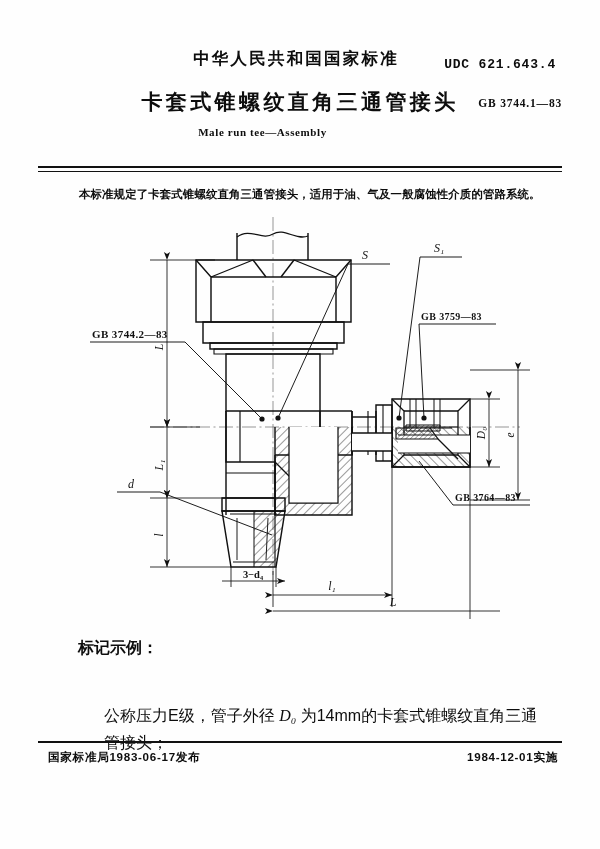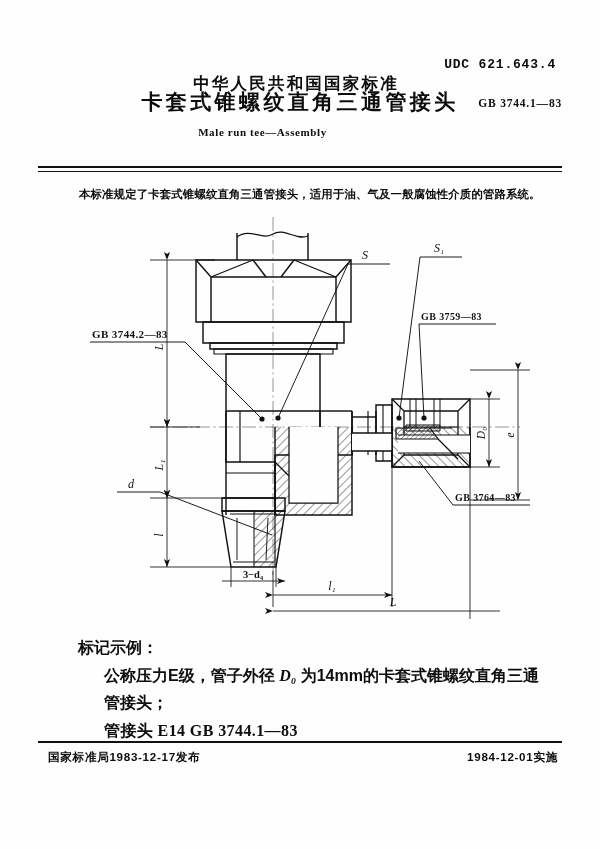--- a/index.html
+++ b/index.html
@@ -27,21 +27,20 @@
   
   .hdr-national {
     position: absolute;
     left: 0; top: 48px;
     width: 592px;
     text-align: center;
     font-size: 16.5px;
     font-weight: bold;
     letter-spacing: 2.2px;
     font-family: "Liberation Sans", "DejaVu Sans", sans-serif;
-    margin-top: 25px;
   }
   .hdr-title {
     position: absolute;
     left: 0; top: 88px;
     width: 600px;
     text-align: center;
     font-size: 21px;
     font-weight: bold;
     letter-spacing: 3.4px;
     font-family: "Liberation Sans", "DejaVu Sans", sans-serif;
@@ -114,21 +113,21 @@
   
   .mark-block {
     position: absolute;
     left: 78px; top: 634px;
     width: 470px;
     font-size: 16px;
     font-family: "Liberation Sans", "DejaVu Sans", sans-serif;
     line-height: 1.72;
   }
   .mark-title { font-weight: bold; }
-  .mark-line { padding-left: 26px; font-weight: bold; }
+  .mark-line { padding-left: 26px; font-weight: normal; margin-top: 40px; }
   .mark-line i { font-family: "Liberation Serif", serif; font-style: italic; }
   .mark-code {
     padding-left: 26px;
     font-weight: bold;
     font-family: "Liberation Serif", "DejaVu Serif", serif;
     letter-spacing: 0.4px;
   }
 
   
   .rule-bot {
@@ -403,20 +402,19 @@
     </g>
 
   </svg>
   </div>
 
   <div class="mark-block">
     <div class="mark-title">标记示例：</div>
     <div class="mark-line">
       <span>公称压力E级，管子外径 </span><i>D₀</i><span> 为14mm的卡套式锥螺纹直角三通管接头；</span>
     </div>
-    <div class="mark-code">管接头    E14    GB  3744.1—83</div>
   </div>
 
   <div class="rule-bot"></div>
-  <div class="foot-left">国家标准局1983-12-17发布</div>
+  <div class="foot-left">国家标准局1983-06-17发布</div>
   <div class="foot-right">1984-12-01实施</div>
 
 </div>
 
 </body></html>

